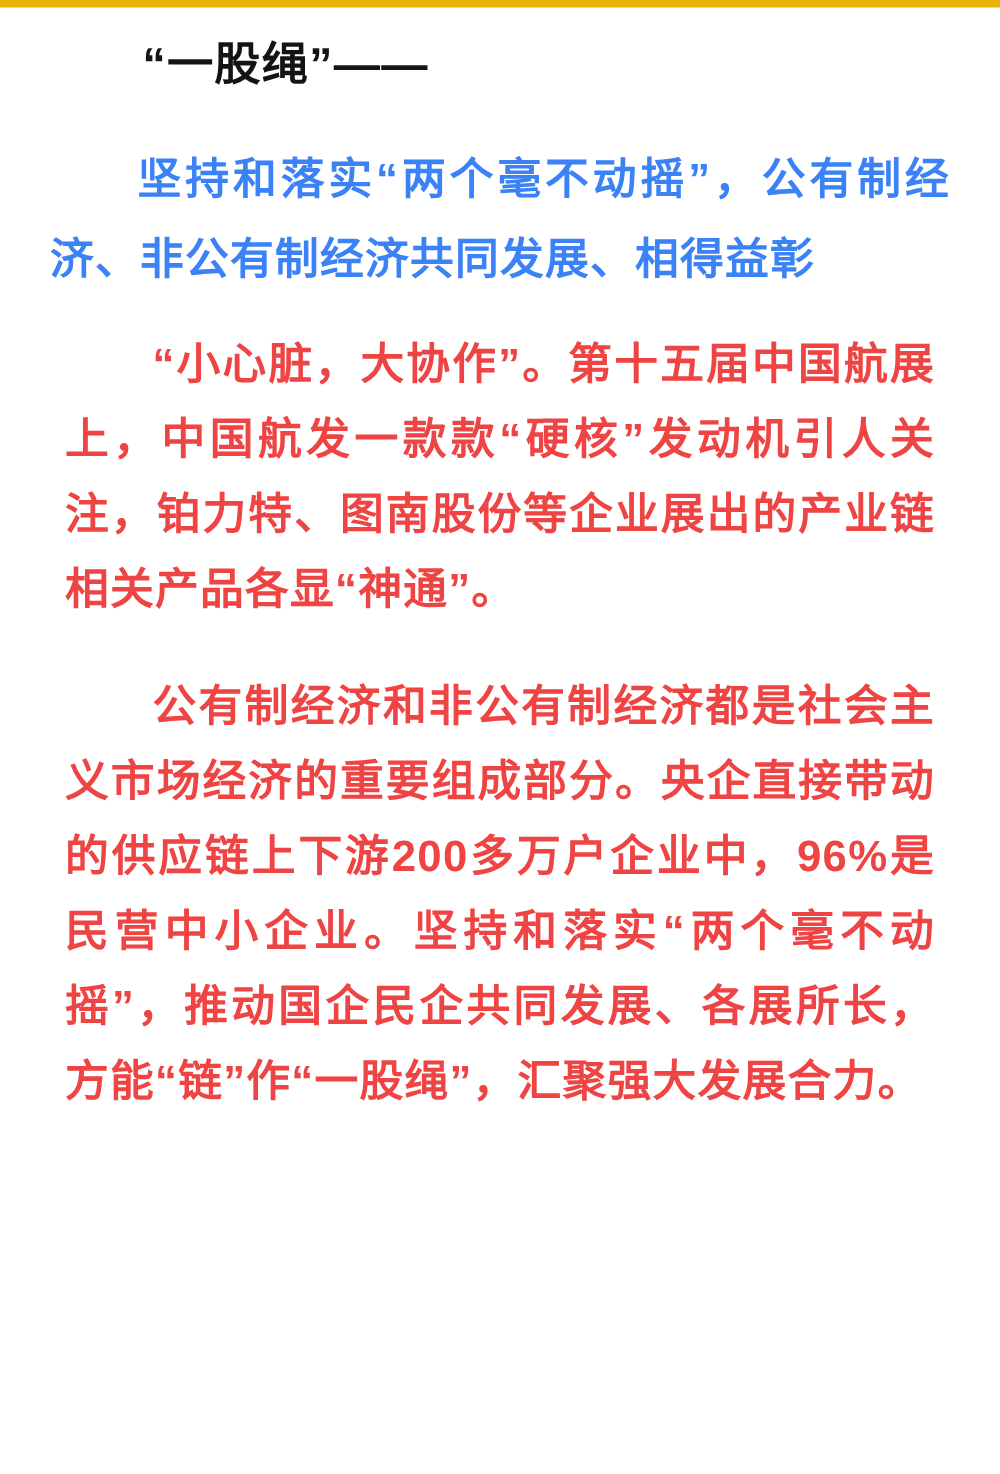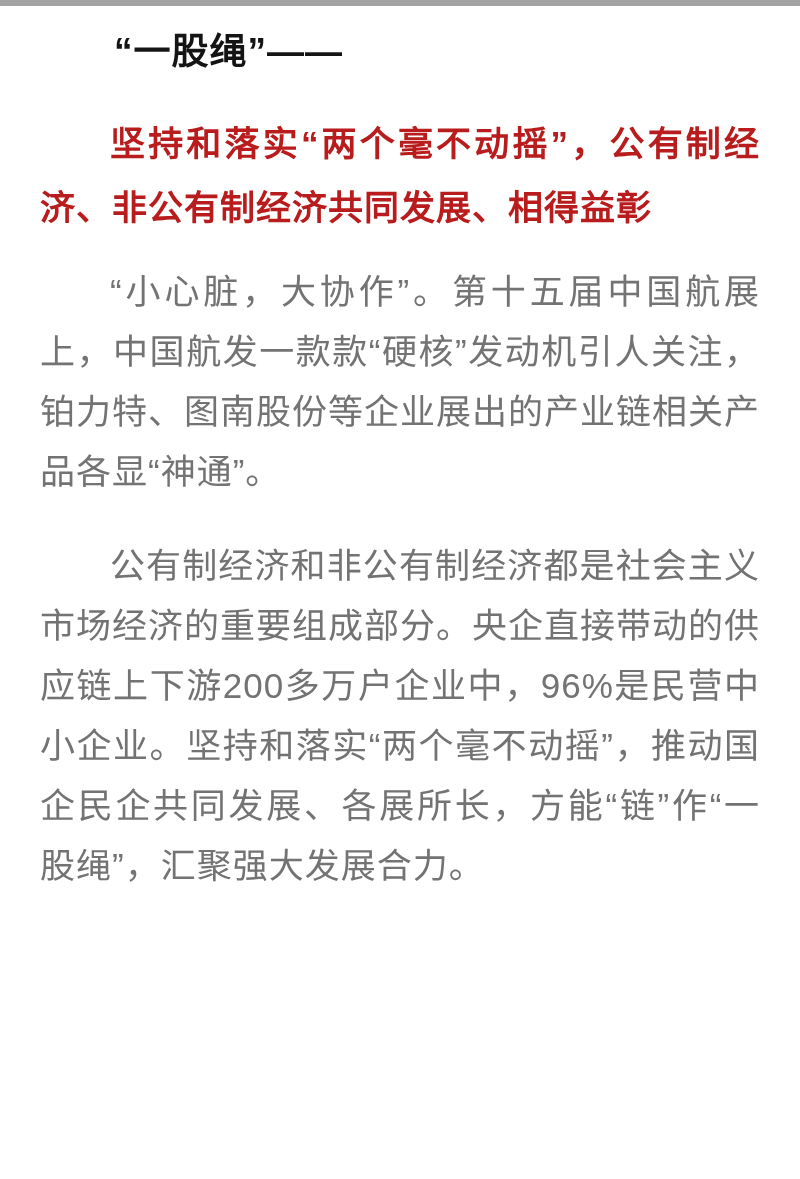--- a/index.html
+++ b/index.html
@@ -14,21 +14,21 @@
     color: #141414;
     overflow: hidden;
     box-sizing: border-box;
   }
   .page {
     width: 800px;
     height: 1179px;
     box-sizing: border-box;
     padding: 16px 40px 10px 40px;
     background: #ffffff;
-    border-top: 6px solid #a3a3a3;
+    border-top: 6px solid #eab308;
   }
   .kicker {
     margin: 0;
     padding: 0;
     font-size: 37px;
     font-weight: 700;
     line-height: 60px;
     text-indent: 2em;
     letter-spacing: 1px;
     color: #141414;
@@ -36,32 +36,32 @@
   }
   .heading {
     margin: 30px 0 0 0;
     padding: 0;
     font-size: 35px;
     font-weight: 700;
     line-height: 64px;
     text-indent: 2em;
     letter-spacing: 1px;
     text-align: justify;
-    color: #b91c1c;
+    color: #3b82f6;
   }
   .body-text p {
-    margin: 0;
+    margin: 12px;
     padding: 0;
     font-size: 35px;
-    font-weight: 400;
+    font-weight: 700;
     line-height: 60px;
     text-indent: 2em;
     letter-spacing: 1px;
     text-align: justify;
-    color: #737373;
+    color: #ef4444;
   }
   .body-text p.para-1 { margin-top: 22px; }
   .body-text p.para-2 { margin-top: 34px; }
   .body-text p.para-3 { margin-top: 34px; }
 </style>
 </head>
 <body>
 
 <div class="page">
 

